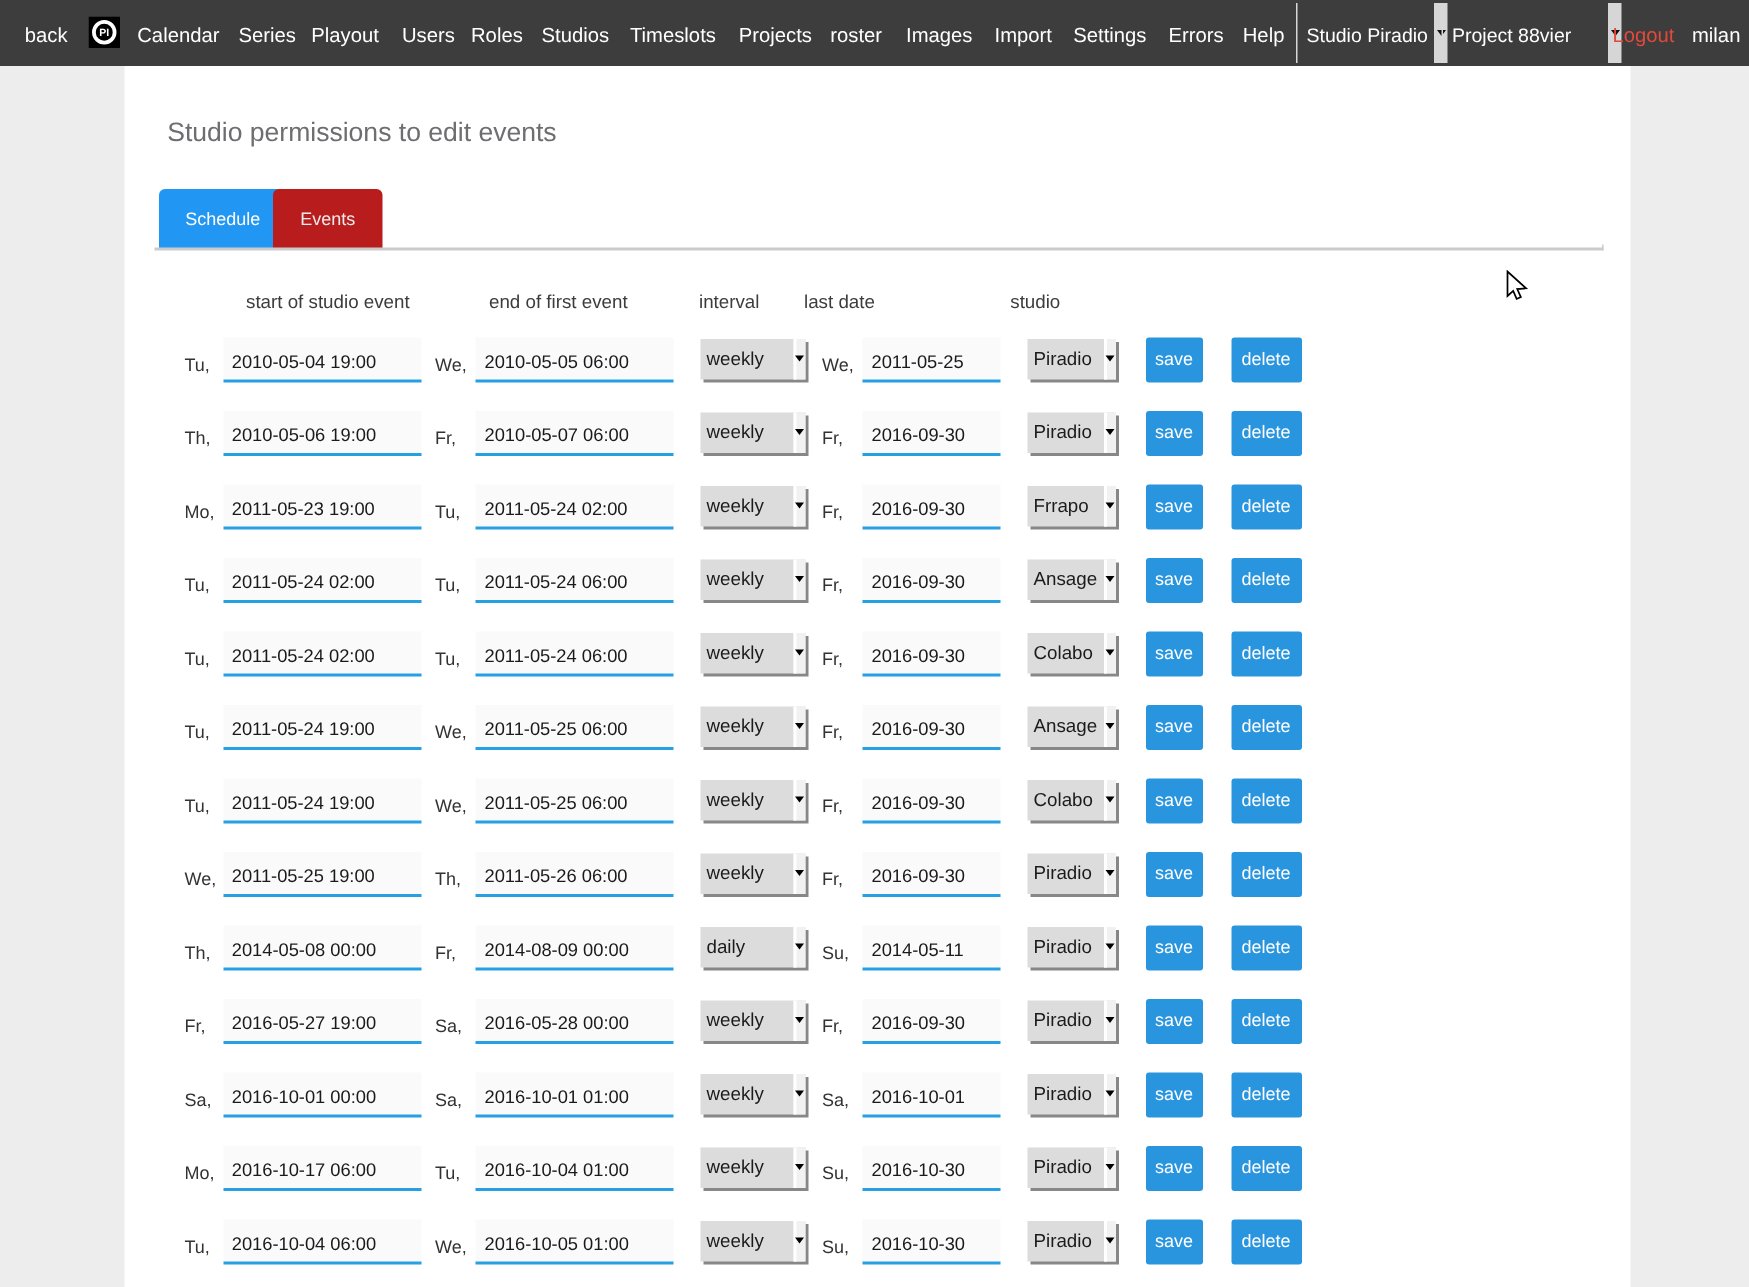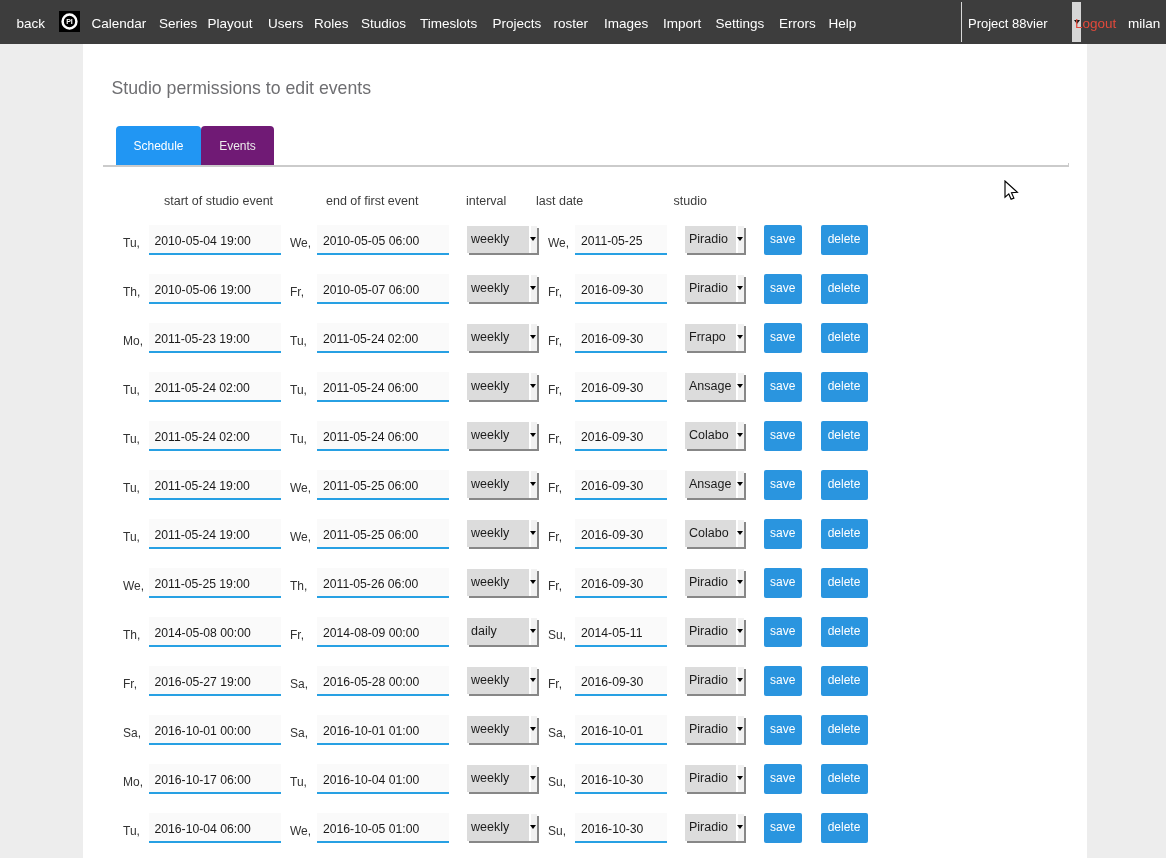--- a/index.html
+++ b/index.html
@@ -41,30 +41,34 @@
 <span class="nv" style="left:314px">Roles</span>
 <span class="nv" style="left:361px">Studios</span>
 <span class="nv" style="left:420px">Timeslots</span>
 <span class="nv" style="left:492.5px">Projects</span>
 <span class="nv" style="left:553.5px">roster</span>
 <span class="nv" style="left:604px">Images</span>
 <span class="nv" style="left:663px">Import</span>
 <span class="nv" style="left:715.5px">Settings</span>
 <span class="nv" style="left:779px">Errors</span>
 <span class="nv" style="left:828.5px">Help</span>
+<span class="nsel" style="left:864px;width:101px">
+      <i>Studio Piradio</i>
+      <b></b>
+    </span>
 <span class="nsel" style="left:961px;width:120px">
       <i>Project 88vier</i>
       <b></b>
     </span>
 <span class="nv" style="left:1075px;color:#e2493b">Logout</span>
 <span class="nv" style="left:1128px">milan</span>
 </div>
 <div id="title">Studio permissions to edit events</div>
-<div class="tab" style="left:116px;width:85px;background:#2196f3">Schedule</div>
-<div class="tab" style="left:201px;width:73px;background:#701a75;color:#ececec">Events</div>
+<div class="tab" style="left:106px;width:85px;background:#2196f3">Schedule</div>
+<div class="tab" style="left:182px;width:73px;background:#b91c1c;color:#ececec">Events</div>
 <div id="tabline"></div>
 <div id="tabhook"></div>
 <span class="h" style="left:164px">start of studio event</span>
 <span class="h" style="left:326px">end of first event</span>
 <span class="h" style="left:466px">interval</span>
 <span class="h" style="left:536px">last date</span>
 <span class="h" style="left:673.5px">studio</span>
 <div class="row" style="top:225px">
 <span class="d" style="left:123px">Tu,</span>
 <span class="in" style="left:148.5px;width:132px">2010-05-04 19:00</span>

